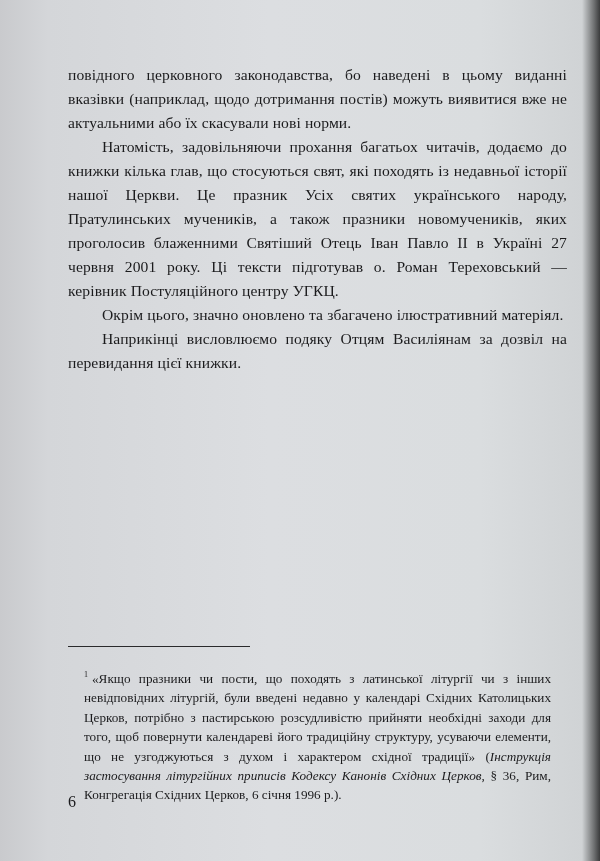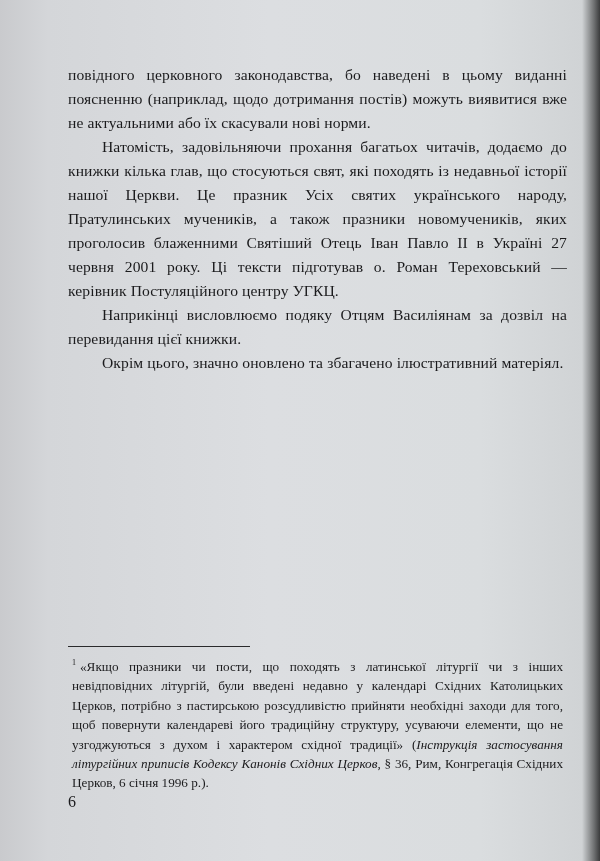--- a/index.html
+++ b/index.html
@@ -20,38 +20,38 @@
     .body-text p.indent { text-indent: 34px; }
     sup { font-size: 9px; line-height: 0; vertical-align: 7px; }
     .rule {
       position: absolute; left: 68px; top: 646px; width: 182px; height: 0;
       border-top: 1.2px solid #2a2a2c;
     }
     .footnote {
       position: absolute; left: 68px; top: 653px; width: 499px;
       font-size: 13.2px; line-height: 19.4px; text-align: justify;
     }
-    .footnote p { margin: 4px; font-family: Liberation Serif, serif; }
+    .footnote p { margin: 16px; font-family: Liberation Serif, serif; }
     .footnote .fn-mark { font-size: 8px; vertical-align: 6px; line-height: 0; margin-right: 4px; }
     .footnote i { font-style: italic; }
     .page-number {
       position: absolute; left: 68px; top: 792px;
       font-size: 16px; line-height: 20px;
     }
   </style>
 </head>
 <body>
 
 <div class="page">
 
   <div class="body-text">
-    <p>повідного церковного законодавства, бо наведені в цьому виданні поясненню (наприклад, щодо дотримання постів) можуть виявитися вже не актуальними або їх скасували нові норми.</p>
+    <p>повідного церковного законодавства, бо наведені в цьому виданні вказівки (наприклад, щодо дотримання постів) можуть виявитися вже не актуальними або їх скасували нові норми.</p>
     <p class="indent">Натомість, задовільняючи прохання багатьох читачів, додаємо до книжки кілька глав, що стосуються свят, які походять із недавньої історії нашої Церкви. Це празник Усіх святих українського народу, Пратулинських мучеників, а також празники новомучеників, яких проголосив блаженними Святіший Отець Іван Павло II в Україні 27 червня 2001 року. Ці тексти підготував о. Роман Тереховський — керівник Постуляційного центру УГКЦ.</p>
+    <p class="indent">Окрім цього, значно оновлено та збагачено ілюстративний матеріял.</p>
     <p class="indent">Наприкінці висловлюємо подяку Отцям Василіянам за дозвіл на перевидання цієї книжки.</p>
-    <p class="indent">Окрім цього, значно оновлено та збагачено ілюстративний матеріял.</p>
   </div>
 
   <div class="rule"></div>
 
   <div class="footnote">
     <p><span class="fn-mark">1</span><span>«Якщо празники чи пости, що походять з латинської літургії чи з інших невідповідних літургій, були введені недавно у календарі Східних Католицьких Церков, потрібно з пастирською розсудливістю прийняти необхідні заходи для того, щоб повернути календареві його традиційну структуру, усуваючи елементи, що не узгоджуються з духом і характером східної традиції»</span><span> (</span><i>Інструкція застосування літургійних приписів Кодексу Канонів Східних Церков</i><span>, § 36, Рим, Конгрегація Східних Церков, 6 січня 1996 р.).</span></p>
   </div>
 
   <div class="page-number">6</div>
 

